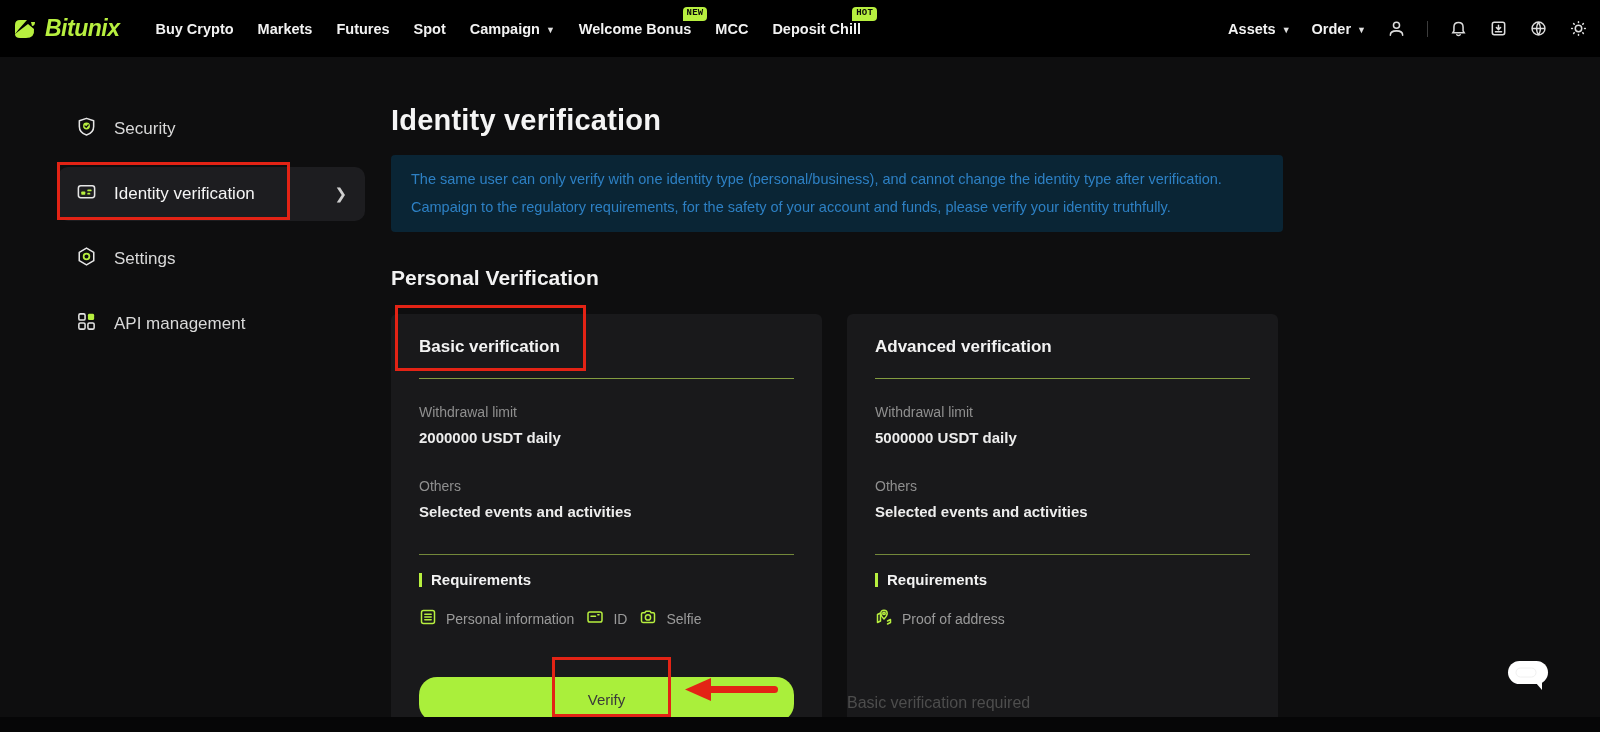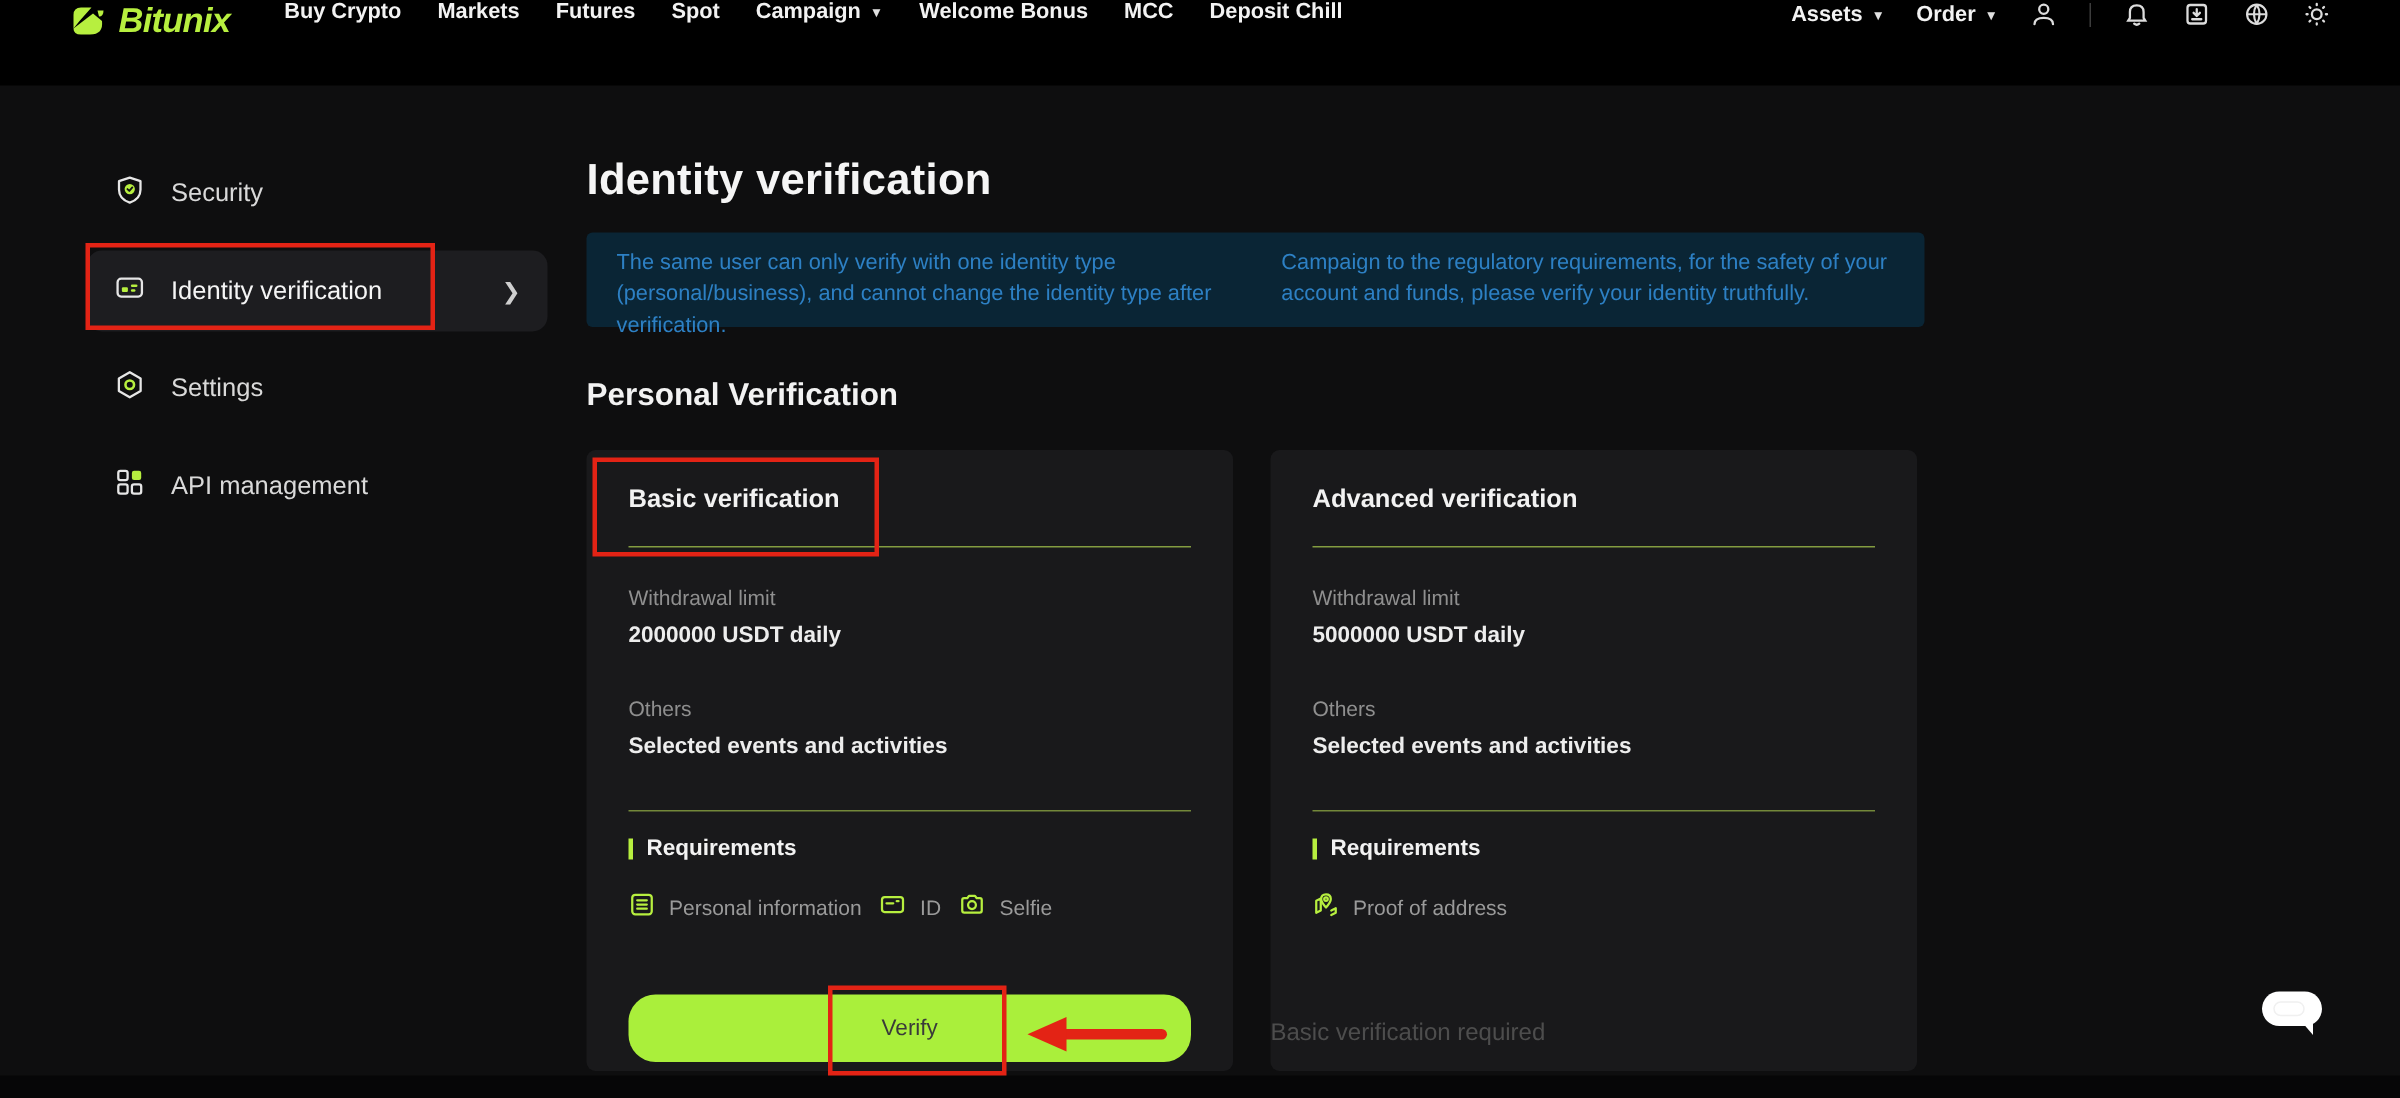--- a/index.html
+++ b/index.html
@@ -1,21 +1,21 @@
 <!DOCTYPE html>
 <html><head>
 <meta charset="utf-8">
 <style>
   * { margin:0; padding:0; box-sizing:border-box; }
   html,body { width:1600px; height:732px; background:#0e0e0f; overflow:hidden;
               font-family:"Liberation Sans", sans-serif; }
 
   
   .hdr { position:absolute; top:0; left:0; width:1600px; height:57px; background:#000;
-         display:flex; align-items:flex-start; padding:0 46px; }
+         display:flex; align-items:center; padding:0 12px; }
   .logo { display:flex; align-items:center; gap:7px; margin-right:36px; cursor:pointer; }
   .logo-mark { position:relative; width:26px; height:26px; }
   .logo-text { color:#b7ef3f; font-size:23px; font-weight:bold; font-style:italic; letter-spacing:-0.5px; }
   .nav { display:flex; align-items:center; gap:24px; }
   .nav-item { position:relative; color:#f2f2f2; font-size:14.5px; font-weight:600; cursor:pointer; white-space:nowrap; }
   .caret { display:inline-block; margin-left:6px; font-size:9px; color:#e0e0e0; transform:translateY(-1px); }
   .badge { position:absolute; top:-14px; right:-16px; background:#b7ef3f; color:#0a0a0a;
            font-size:9px; font-weight:bold; line-height:1; padding:2.5px 4px;
            border-radius:4px 4px 4px 0; letter-spacing:0.2px;font-family:Liberation Mono, monospace; }
   .hdr-right { margin-left:auto; display:flex; align-items:center; gap:21px; }
@@ -25,22 +25,22 @@
   
   .sidebar { position:absolute; top:57px; left:0; width:390px; padding-top:45px; }
   .side-item { height:54px; margin:0 0 11px 58px; width:307px; display:flex; align-items:center;
                gap:17px; padding:0 18px; border-radius:10px; color:#d9d9d9; font-size:17px; cursor:pointer; }
   .side-item.selected { background:#1d1d20; color:#f5f5f5; }
   .side-chevron { margin-left:auto; color:#cfcfcf; font-size:15px; }
 
   
   .main { position:absolute; top:57px; left:391px; width:892px; }
   .page-title { margin-top:47px; font-size:29px; font-weight:bold; color:#f5f5f5; letter-spacing:0.2px; }
-  .notice { margin-top:18px; height:63px; background:#0a2535; border-radius:4px;
-            padding:10px 20px; display:flex; flex-direction:row; justify-content:flex-start; gap:7px; }
+  .notice { margin-top:18px; height:77px; background:#0a2535; border-radius:4px;
+            padding:10px 20px; display:flex; flex-direction:column; justify-content:center; gap:7px; }
   .notice div { color:#2d80c4; font-size:14.5px; line-height:21px; }
   .section-title { margin-top:34px; font-size:21px; font-weight:bold; color:#f2f2f2; }
 
   .cards { margin-top:24px; display:flex; gap:25px; }
   .card { position:relative; width:431px; height:414px; background:#19191b; border-radius:6px; padding:0 28px; }
   .card-title { margin-top:23px; font-size:17px; font-weight:bold; color:#f2f2f2; }
   .card-underline { margin-top:21px; border-bottom:1px solid rgba(189,227,84,.65); }
   .fld-label { margin-top:25px; font-size:14px; color:#8f8f8f; }
   .fld-label.second { margin-top:32px; }
   .fld-value { margin-top:9px; font-size:15px; font-weight:600; color:#ededed; }

